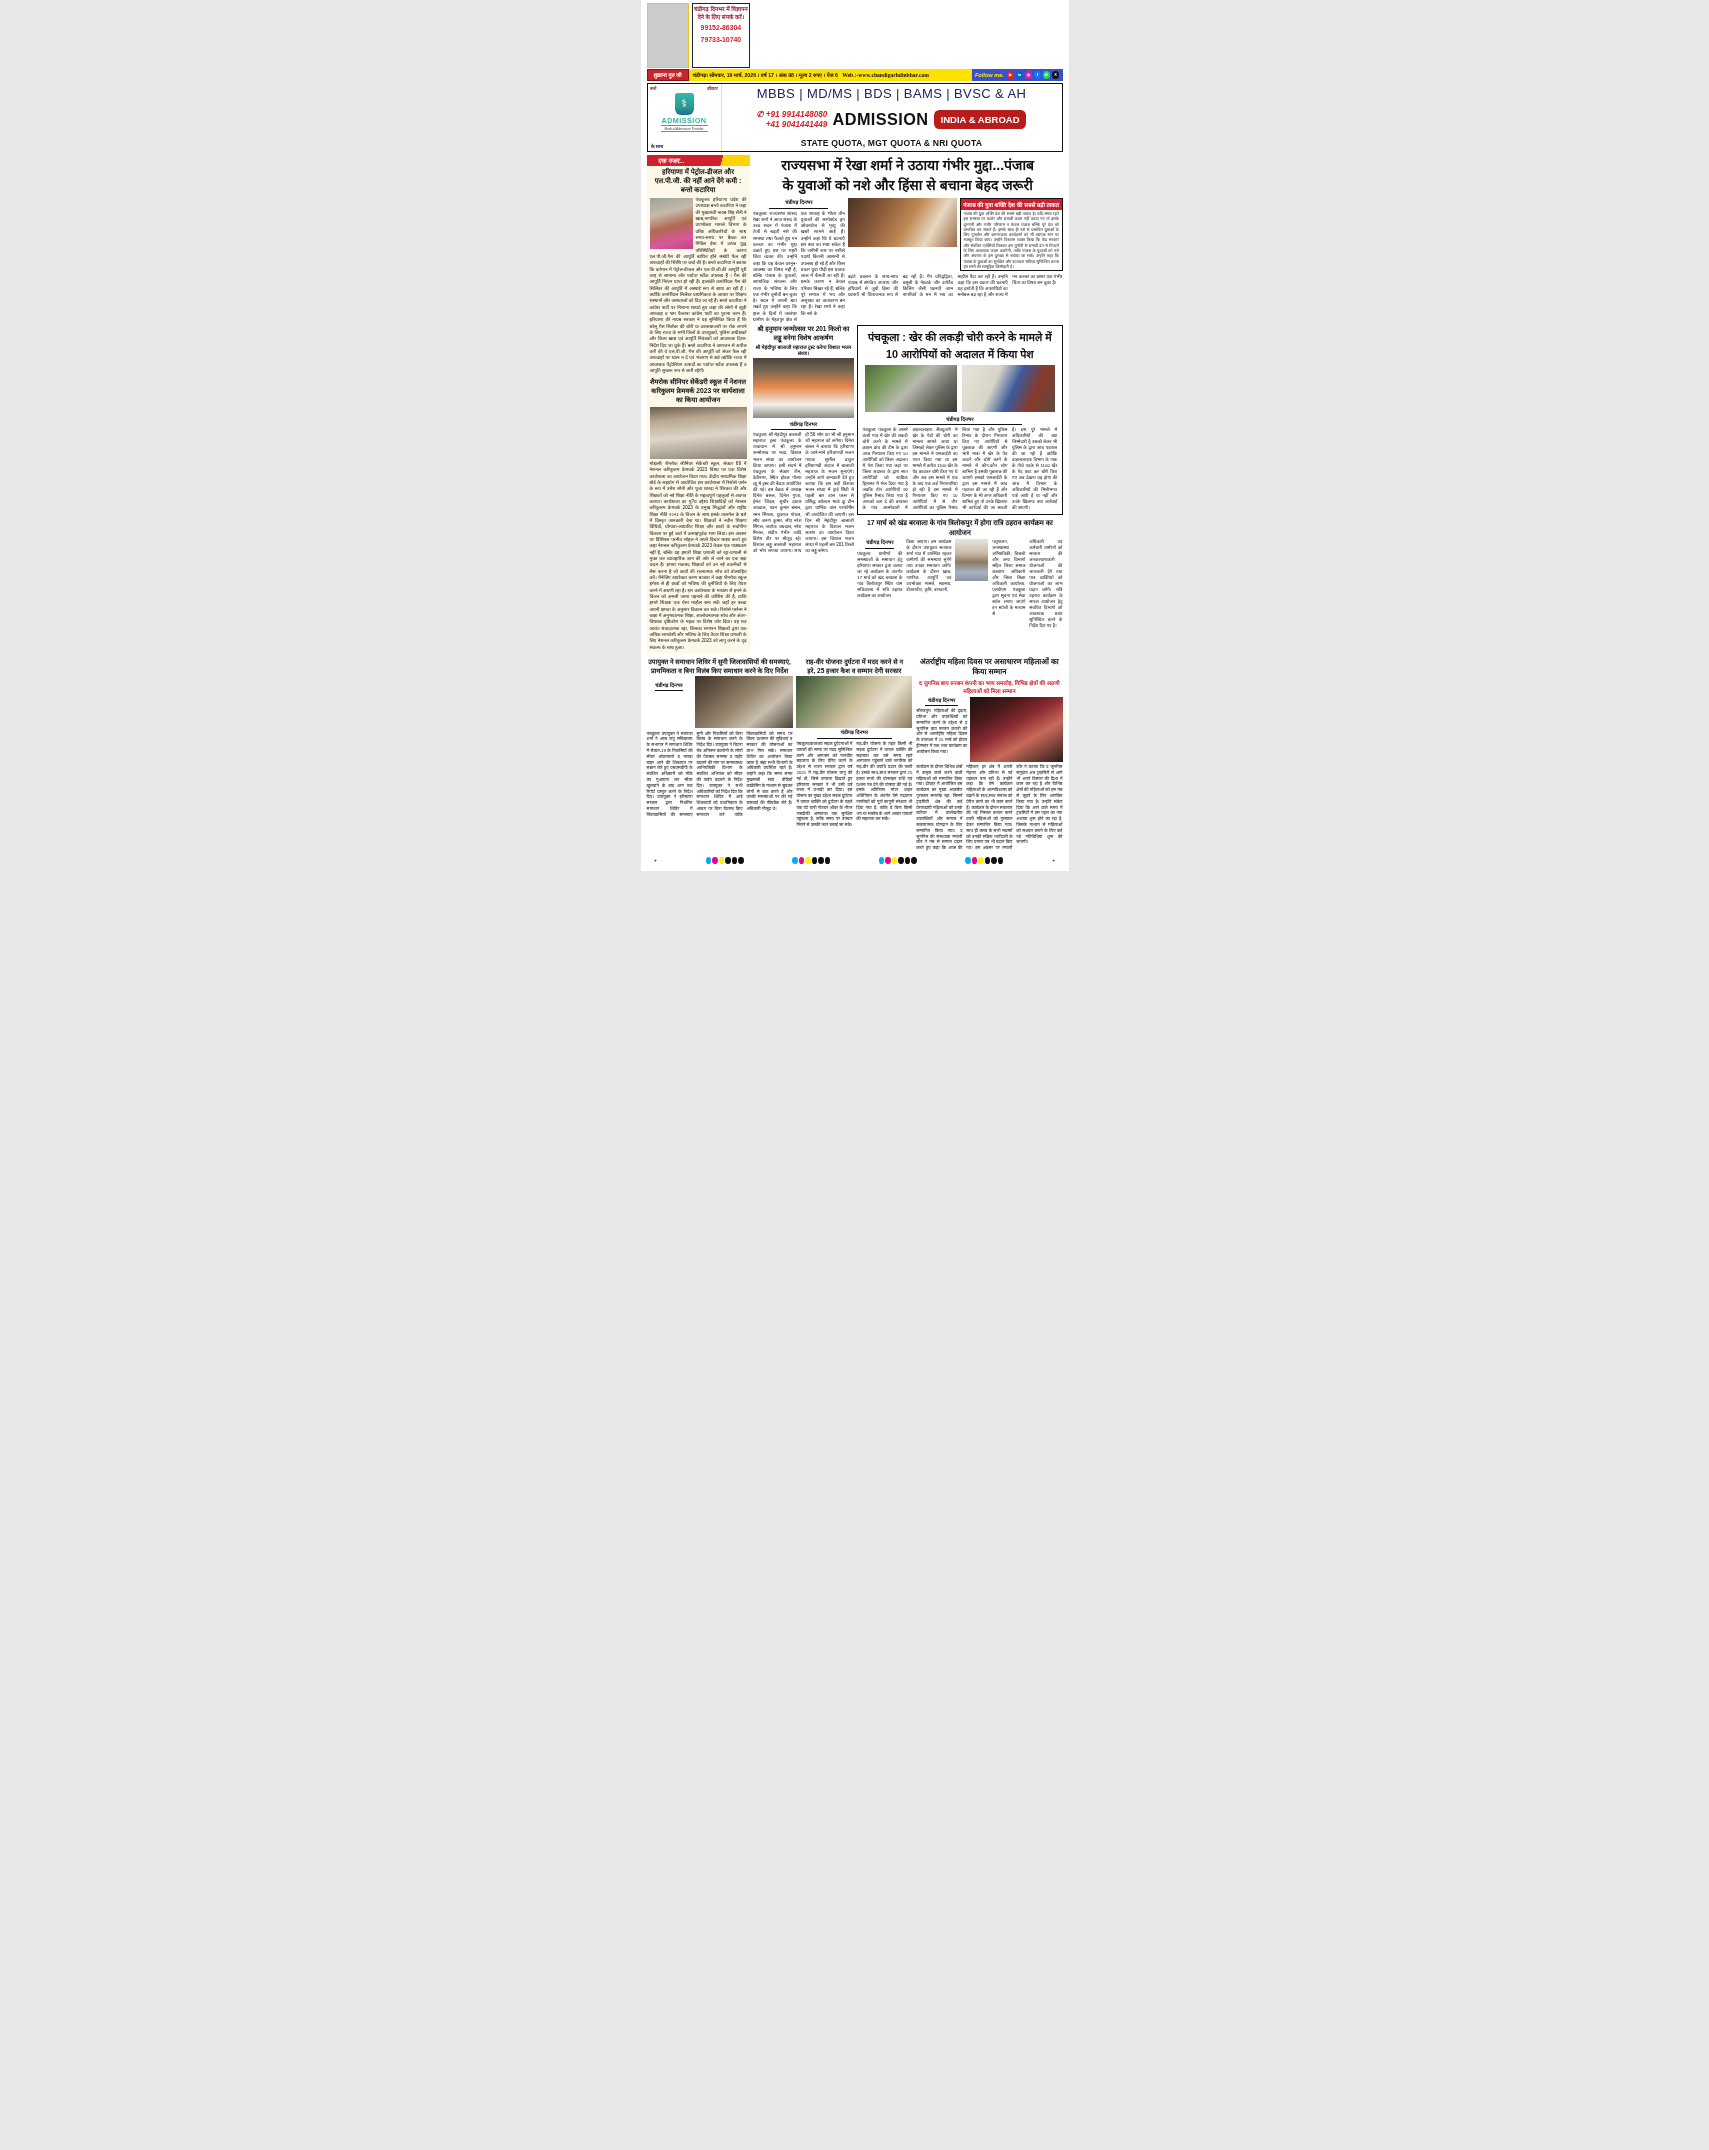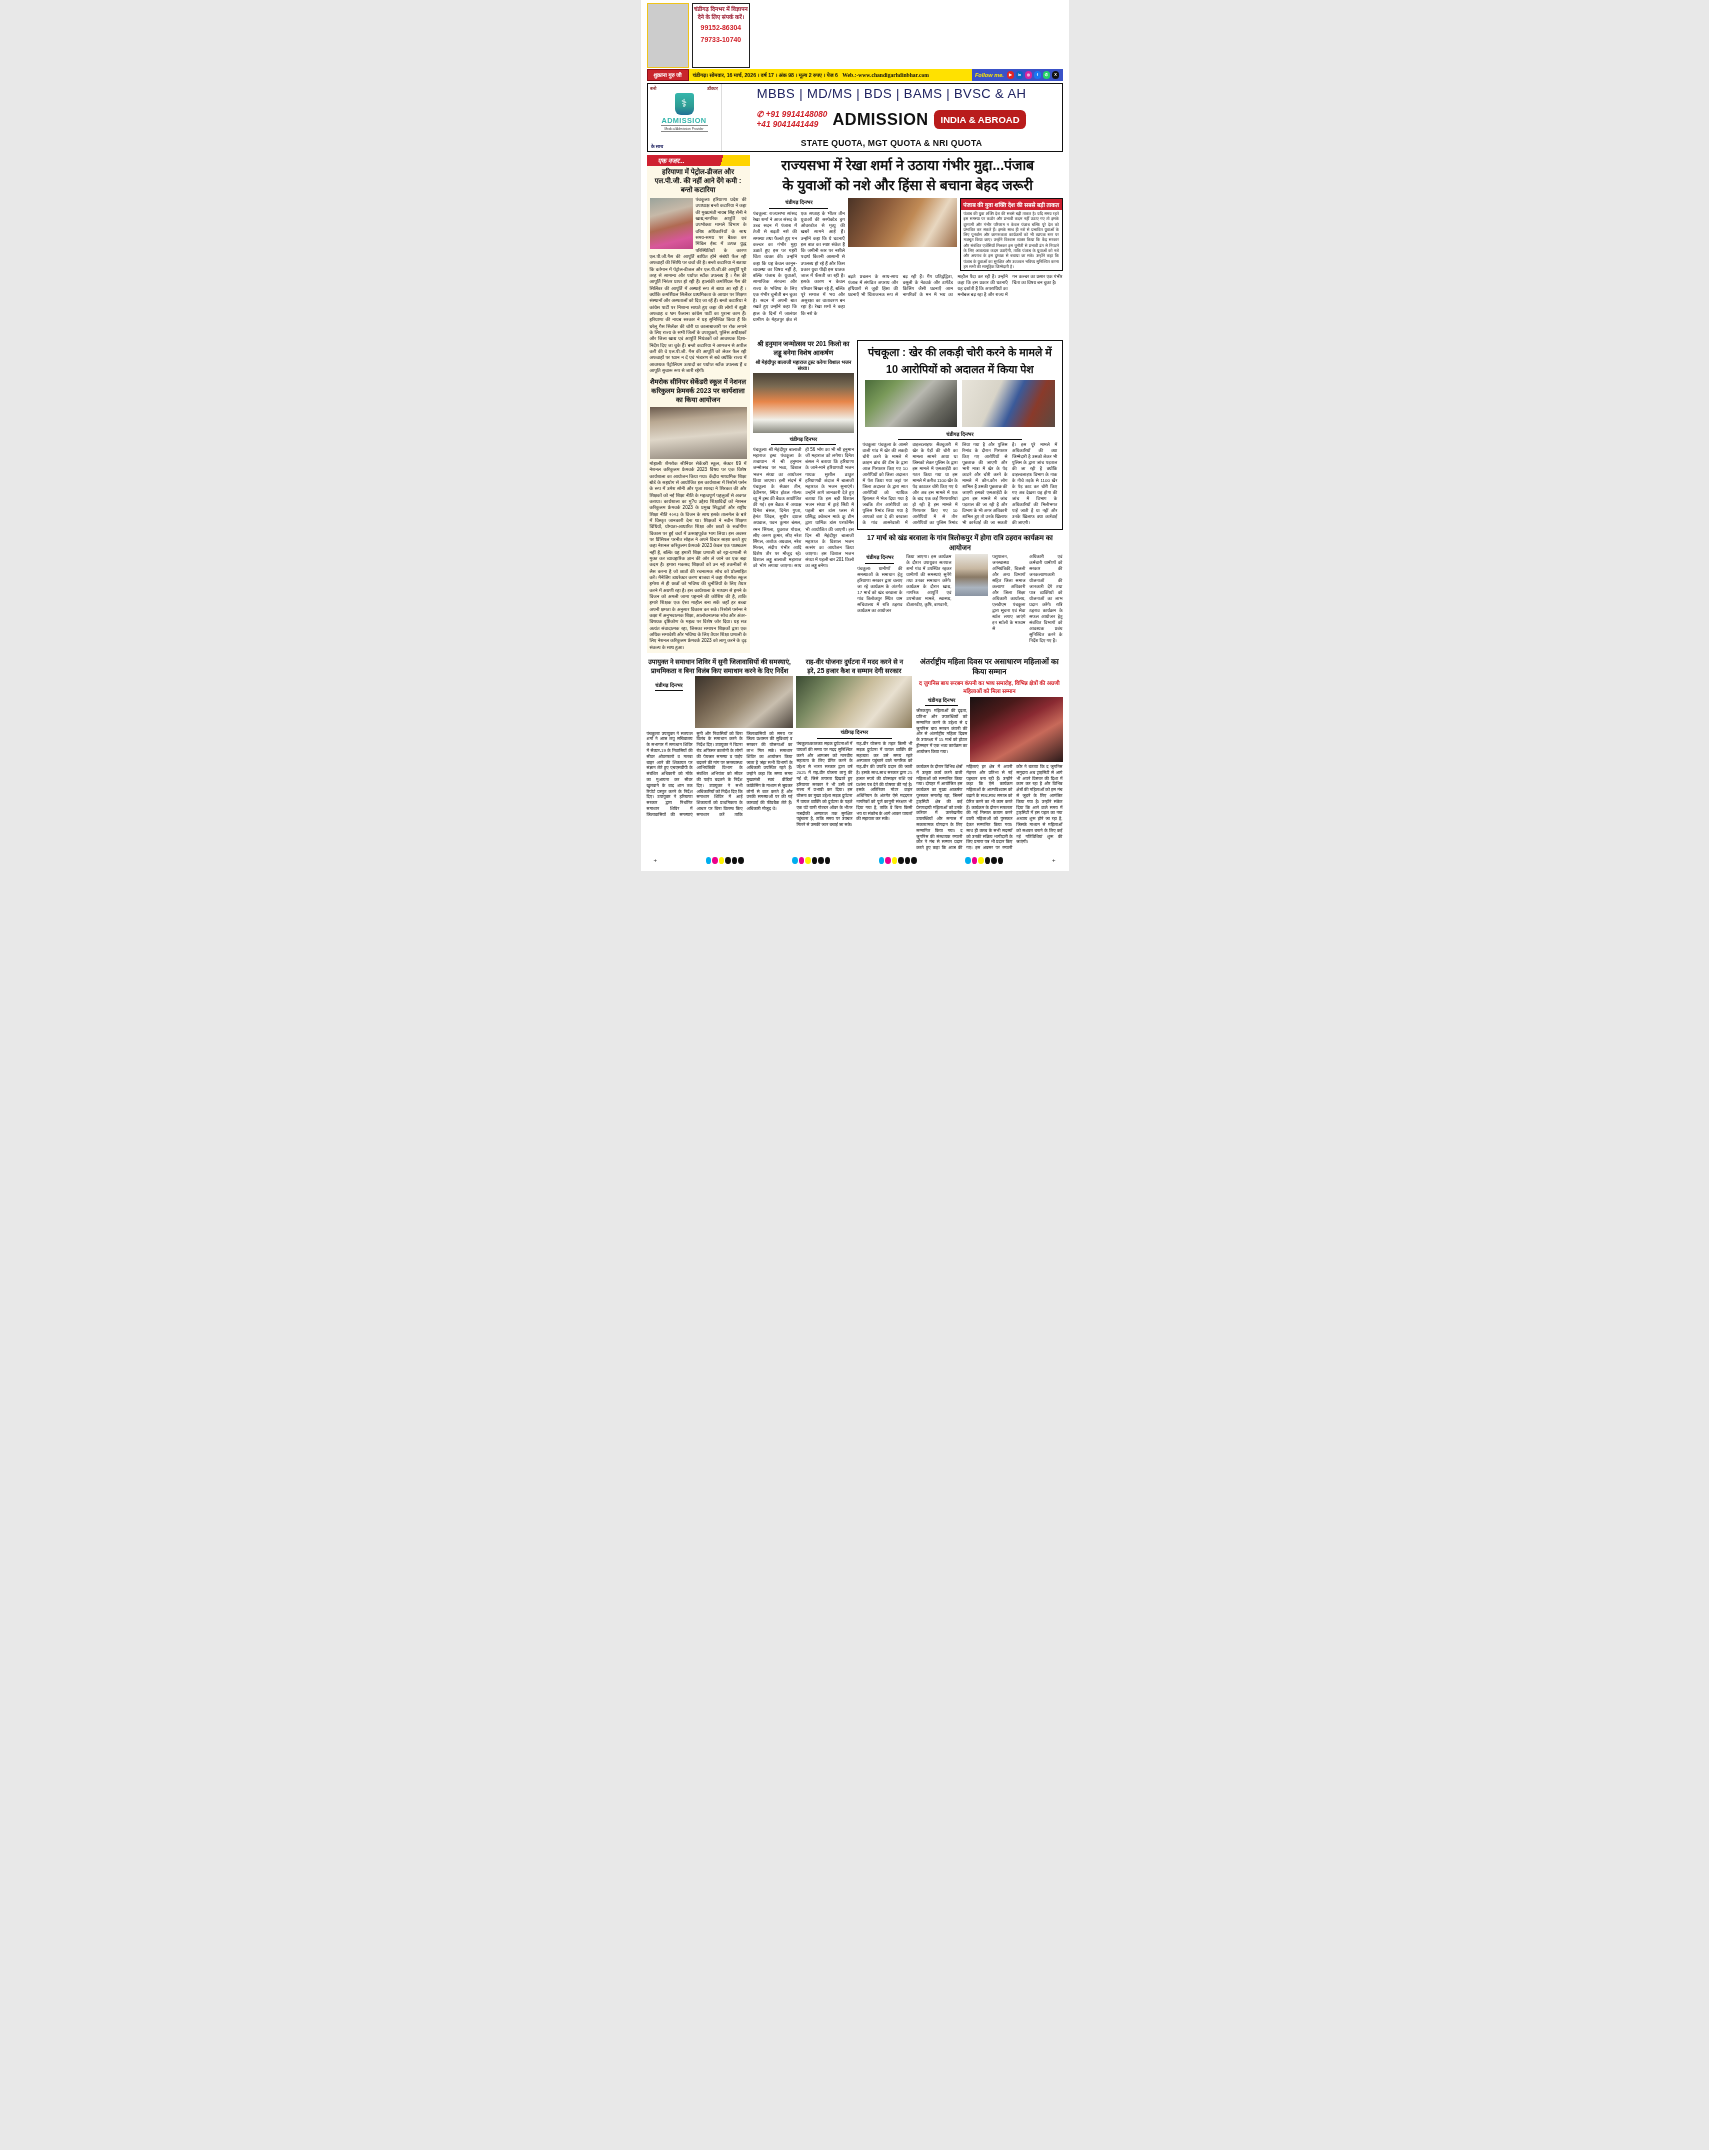--- a/index.html
+++ b/index.html
@@ -41,21 +41,21 @@
     background:linear-gradient(180deg,#35b6ac 0%,#2e9d94 60%,#1f6f96 100%);
     color:#fff; font-size:11.2px; display:flex; align-items:center; justify-content:center; }
   .ad-brand { color:#35b6ac; font-weight:900; font-size:7.3px; letter-spacing:0.4px; }
   .ad-brand-sub { font-size:3.2px; color:#444; border-top:0.4px solid #888; border-bottom:0.4px solid #888;
     width:47px; margin:0.4px auto; padding:0.4px 0; }
   .ad-corner.bl { top:auto; bottom:1.7px; left:3.4px; color:#1f2361; }
   .ad-right { flex:1; display:flex; flex-direction:column; justify-content:space-between; padding:2.2px 4.3px 2.6px; }
   .ad-courses { color:#1f2361; font-weight:400; font-size:13px; text-align:center; letter-spacing:0.4px;
     white-space:nowrap; }
   .ad-mid { display:flex; align-items:center; justify-content:center; gap:5.2px; }
-  .ad-phones { color:#d0222a; font-weight:900; font-size:8.2px; font-style:italic; line-height:1.2; white-space:nowrap; }
+  .ad-phones { color:#d0222a; font-weight:900; font-size:8.2px; font-style:italic; text-align:right; line-height:1.2; white-space:nowrap; }
   .ad-admission { font-weight:900; font-size:16.3px; letter-spacing:0.4px; }
   .ad-chip { background:#b91c1c; color:#fff; font-weight:900; font-size:9.5px; padding:3.9px 6.9px; border-radius:5.2px; white-space:nowrap; }
   .ad-quota { font-weight:900; font-size:8.6px; text-align:center; letter-spacing:0.2px; white-space:nowrap; }
 
   
   .byline { font-weight:800; font-size:5.2px; text-align:center; }
   .byline-rule { width:64%; border-bottom:1.1px solid #111; margin:1.3px auto 2.2px; }
   .photo { background:#ccc; }
   .justify { text-align:justify; }
 
@@ -78,21 +78,21 @@
   .main-col-text { column-count:2; column-gap:3.9px; font-size:4.6px; line-height:1.36; }
   .main-right { flex:1; }
   .photo-sidebar-row { display:flex; gap:3px; }
   .parliament-photo { width:109px; height:49px; flex:none;
     background:linear-gradient(120deg,#4a3326 0%,#8a5a3a 30%,#c08a55 55%,#e8d7c0 75%,#9a6a45 100%); }
   .sidebar-box { flex:1; border:0.9px solid #111; overflow:hidden; }
   .sidebar-header { background:#cf2030; color:#fff; font-weight:800; font-size:5.8px; text-align:center; padding:1.3px 0.9px; }
   .sidebar-body { font-size:4px; line-height:1.32; padding:1.3px 2.6px; }
   .main-cont { column-count:4; column-gap:4.7px; font-size:4.5px; line-height:1.36; margin-top:2.6px; }
 
-  .row3 { display:flex; gap:3.4px; margin-top:17px; }
+  .row3 { display:flex; gap:3.4px; margin-top:2px; }
   .hanuman { width:101px; flex:none; }
   .h-headline { font-size:6.5px; font-weight:900; text-align:center; line-height:1.35; }
   .h-subhead { font-size:5px; font-weight:800; text-align:center; margin-top:1.3px; }
   .hanuman-photo { height:60px; margin:2.2px 0 1.7px;
     background:linear-gradient(180deg,#4a4238 0%,#7a6a52 20%,#e8username 0,#e8864a 45%,#f0f0ea 75%,#8a8a80 100%);
     background:linear-gradient(180deg,#4a4238 0%,#7a6a52 22%,#e8864a 48%,#f0f0ea 78%,#8a8a80 100%); }
   .h-body { column-count:2; column-gap:3.9px; font-size:4.5px; line-height:1.36; }
 
   .row3-right { flex:1; display:flex; flex-direction:column; }
   .kher-box { border:1.1px solid #111; padding:3.4px 4.3px 2.6px; }

